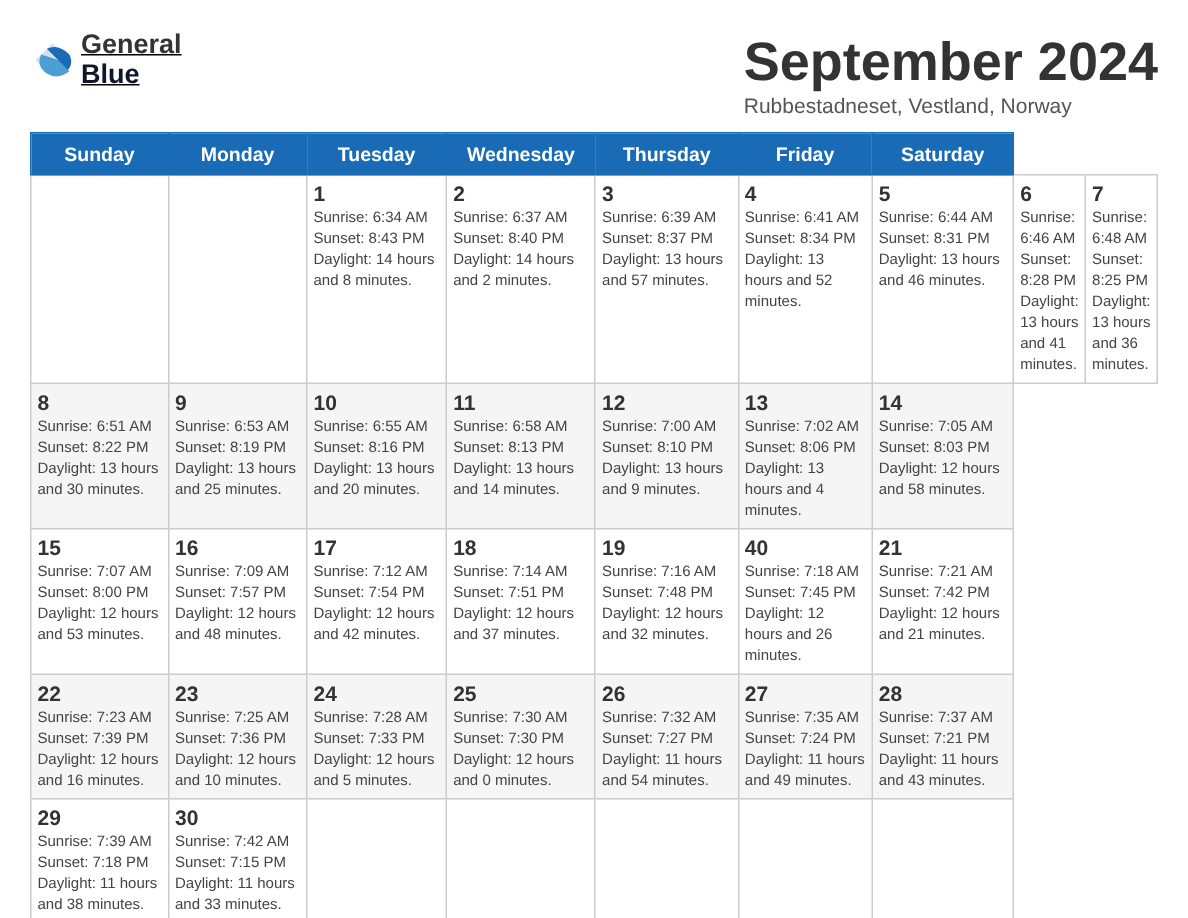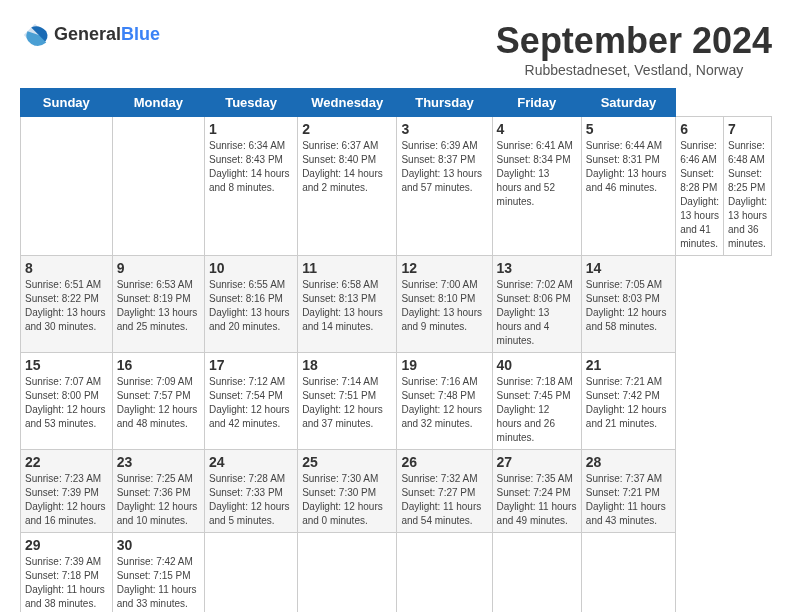--- a/index.html
+++ b/index.html
@@ -16,29 +16,30 @@
       align-items: flex-start;
       margin-bottom: 10px;
     }
     .logo {
       display: flex;
       align-items: center;
       gap: 4px;
     }
     .logo-text {
       display: flex;
-      flex-direction: row;
+      flex-direction: column;
       line-height: 1.1;
+      text-decoration: underline;
     }
     .logo-icon {
       width: 30px;
       height: 30px;
     }
     .title-block {
-      text-align: center;
+      text-align: left;
     }
     .month-title {
       font-size: 36px;
       font-weight: bold;
       color: #333;
     }
     .location {
       font-size: 14px;
       color: #555;
     }
@@ -90,21 +91,21 @@
 
 <div class="header">
   <div class="logo">
     <svg class="logo-icon" viewBox="0 0 40 40" xmlns="http://www.w3.org/2000/svg">
       <path d="M20 5 L35 20 L20 35 L5 20 Z" fill="#1a6bb5" opacity="0.2"></path>
       <path d="M15 10 Q25 5 35 15 Q40 25 30 32 L25 20 Z" fill="#1a6bb5"></path>
       <path d="M10 15 Q5 25 15 32 Q25 38 35 30 L25 20 Z" fill="#4a9fd4"></path>
     </svg>
     <div class="logo-text">
       <span style="font-size:18px;font-weight:bold;color:#333;">General</span>
-      <span style="font-size:18px;font-weight:bold;color:#3b82f6;">Blue</span>
+      <span style="font-size:18px;font-weight:bold;color:#0f172a;">Blue</span>
     </div>
   </div>
   <div class="title-block">
     <div class="month-title">September 2024</div>
     <div class="location">Rubbestadneset, Vestland, Norway</div>
   </div>
 </div>
 
 <table class="calendar">
   <thead>

